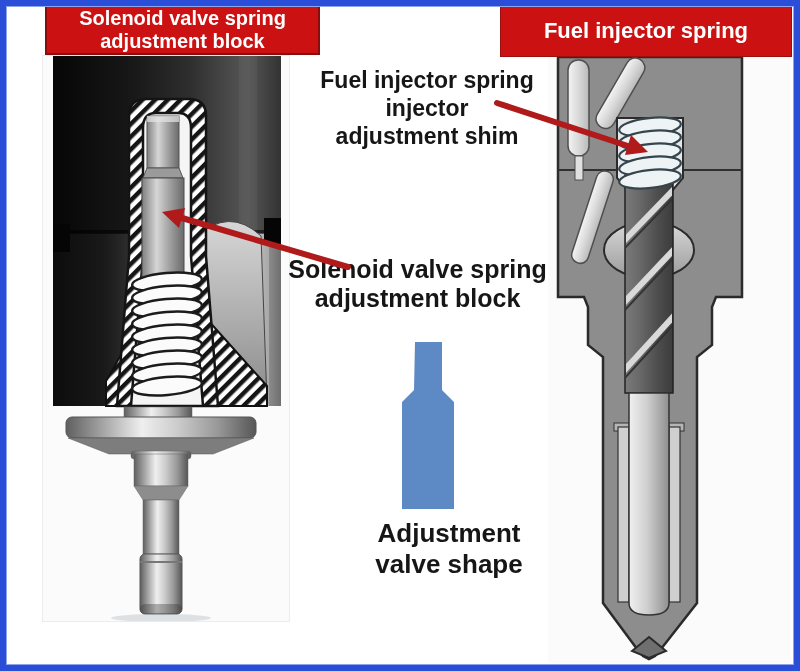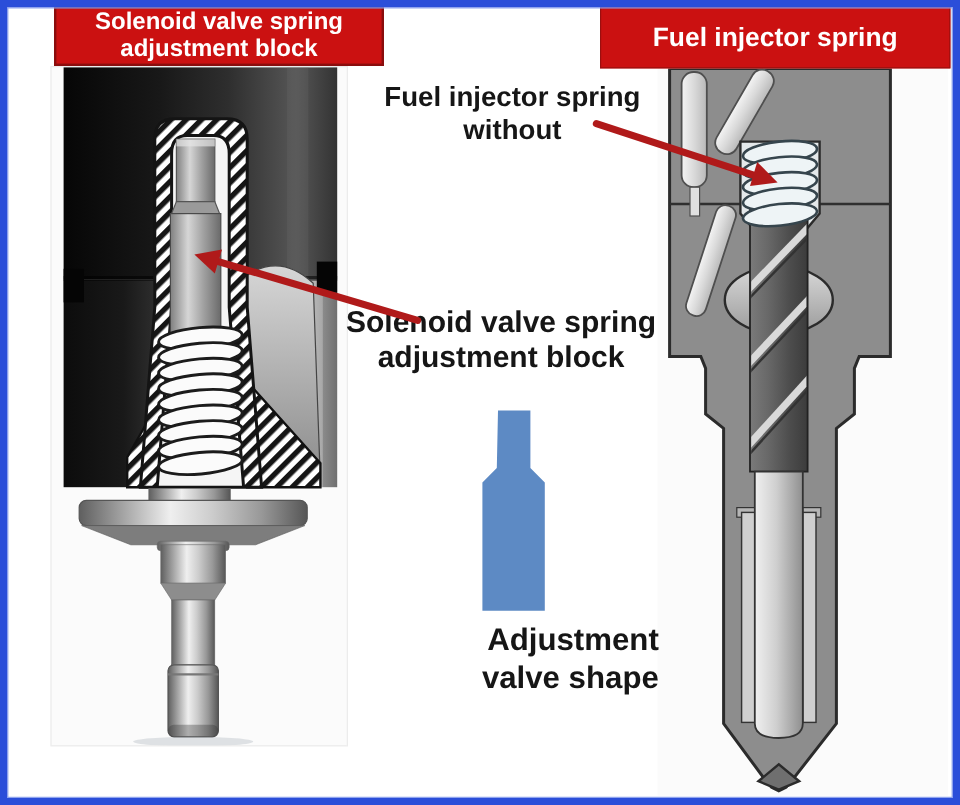--- a/index.html
+++ b/index.html
@@ -19,21 +19,21 @@
     align-items:center;justify-content:center;color:#fff;font-weight:bold;
     text-align:center;
   }
   .banner-left{left:45px;top:5px;width:275px;height:50px;font-size:20px;line-height:23px;border:2px solid #8a0d0d;box-sizing:border-box;}
   .banner-right{left:500px;top:5px;width:292px;height:52px;font-size:22px;line-height:24px;border:1px solid #9b0f0f;box-sizing:border-box;}
   .label{
     position:absolute;z-index:20;color:#161616;font-weight:bold;text-align:center;
   }
   .label-fuel{left:302px;top:66px;width:250px;font-size:23px;line-height:28px;}
   .label-solenoid{left:285px;top:255px;width:265px;font-size:25px;line-height:29px;}
-  .label-shape{left:349px;top:518px;width:200px;font-size:26px;line-height:31px;text-align:right;}
+  .label-shape{left:349px;top:518px;width:200px;font-size:26px;line-height:31px;text-align:center;}
   .shape-svg{position:absolute;left:398px;top:338px;z-index:15;}
   .arrow-overlay{position:absolute;left:0;top:0;z-index:40;pointer-events:none;}
   svg{display:block;}
 </style>
 </head>
 <body>
 
 <div class="canvas">
 
   <div class="photo-card photo-left">
@@ -205,21 +205,22 @@
   <div class="banner banner-left" style="background: rgb(203, 17, 17);">
     <div>Solenoid valve spring</div>
     <div>adjustment block</div>
   </div>
   <div class="banner banner-right" style="background: rgb(203, 17, 17);">
     <div>Fuel injector spring</div>
   </div>
 
   <div class="label label-fuel">
     <div>Fuel injector spring</div>
-    <div>without</div>
+    <div>injector</div>
+    <div>adjustment shim</div>
   </div>
   <div class="label label-solenoid">
     <div>Solenoid valve spring</div>
     <div>adjustment block</div>
   </div>
   <div class="label label-shape">
     <div>Adjustment</div>
     <div>valve shape</div>
   </div>
 

